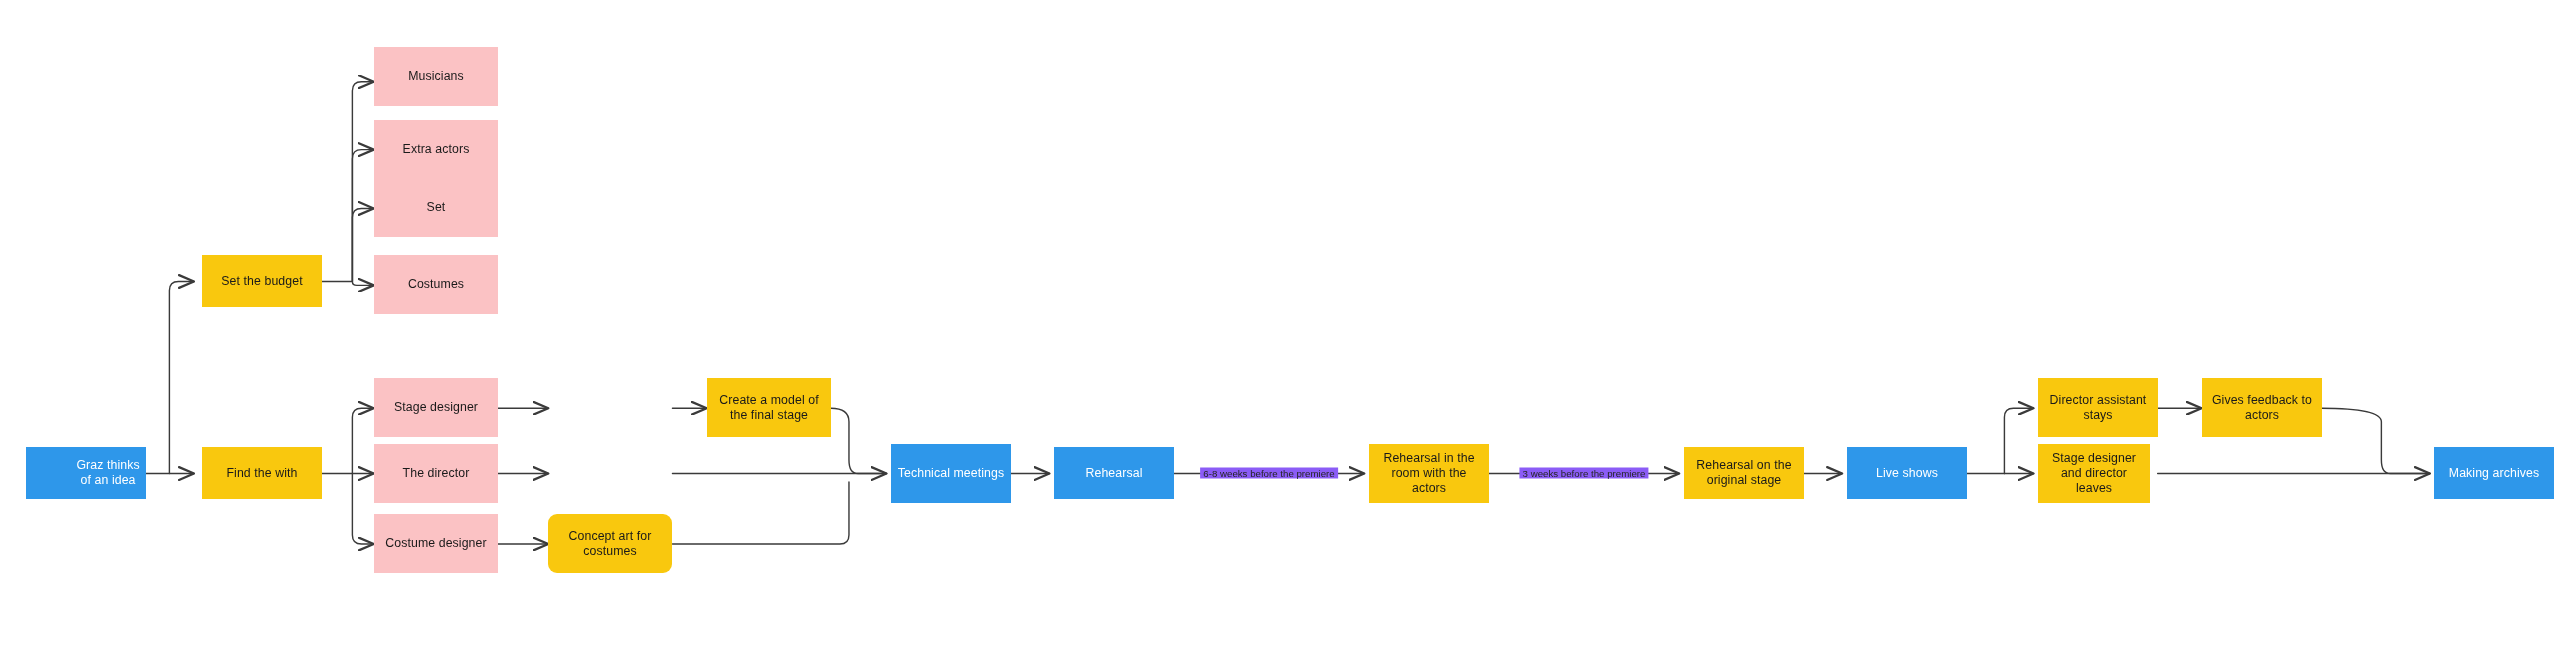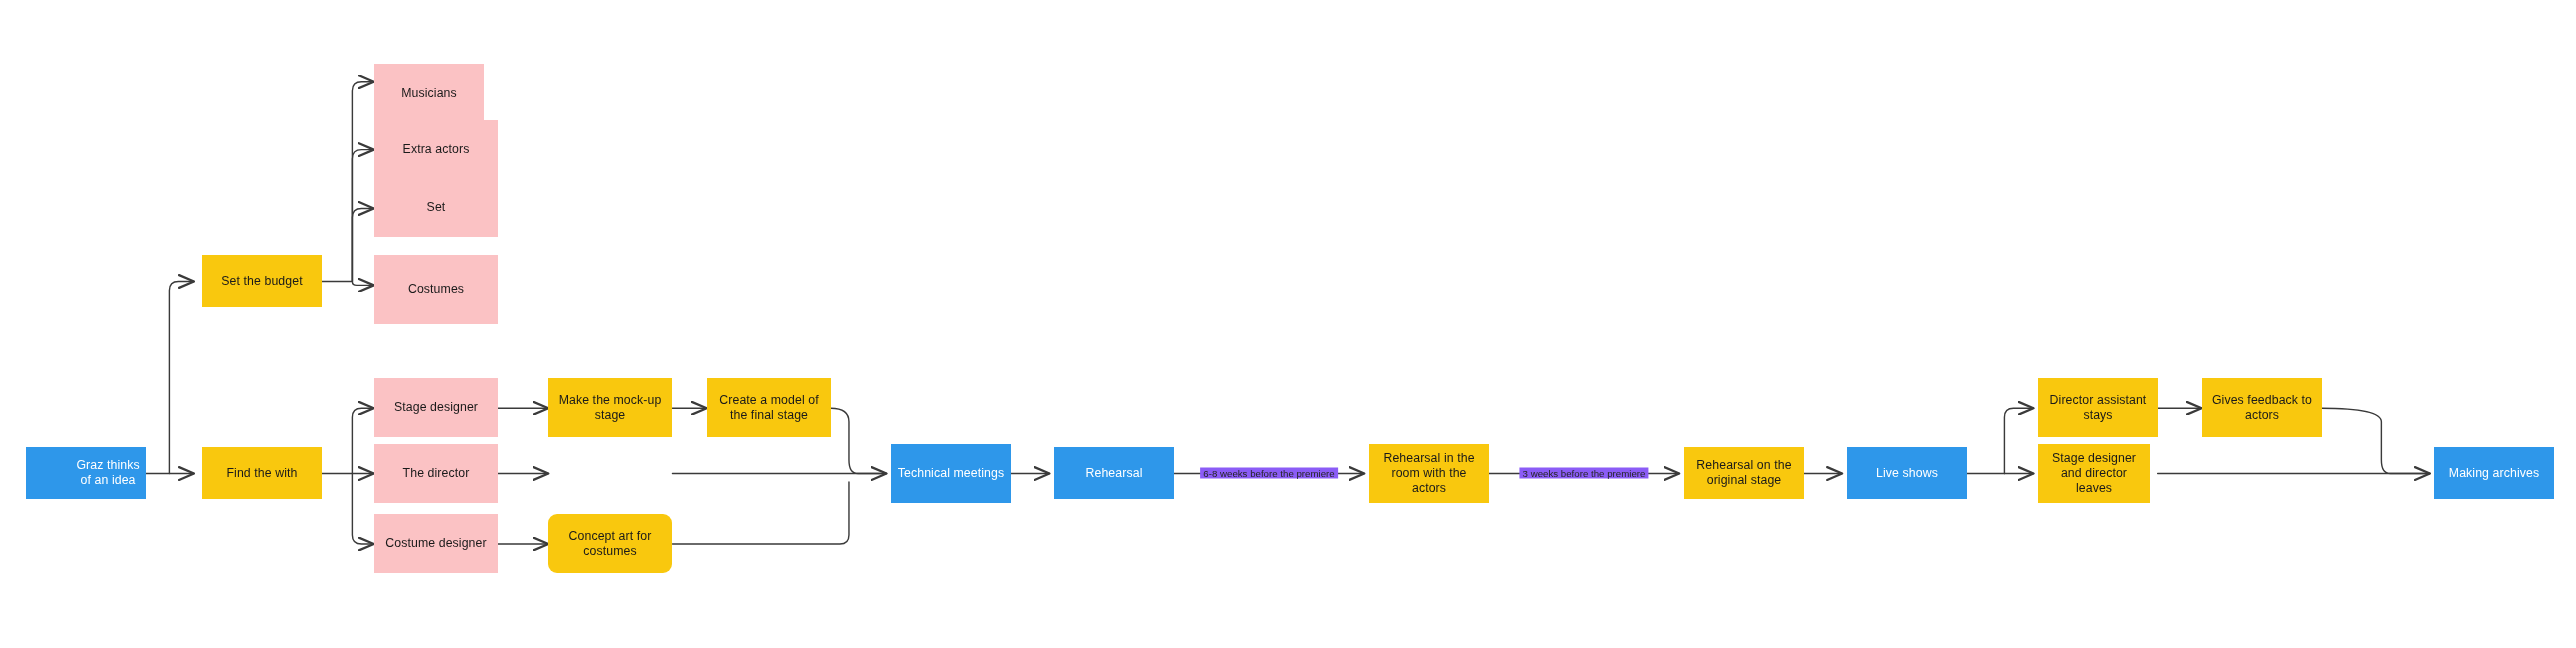--- a/index.html
+++ b/index.html
@@ -116,51 +116,48 @@
   </div>
 
   <div class="node yellow" style="left:202px; top:255px; width:120px; height:52px;">
     <span>Set the budget</span>
   </div>
 
   <div class="node yellow" style="left:202px; top:447px; width:120px; height:52px;">
     <span>Find the with</span>
   </div>
 
-  <div class="node pink" style="left:374px; top:64px; width:110px; height:59px;align-items:center;">
+  <div class="node pink" style="left:374px; top:47px; width:124px; height:59px;align-items:center;">
     <span>Musicians</span>
   </div>
 
   <div class="node pink" style="left:374px; top:120px; width:124px; height:59px;">
     <span>Extra actors</span>
   </div>
 
   <div class="node pink" style="left:374px; top:178px; width:124px; height:59px;">
     <span>Set</span>
   </div>
 
-  <div class="node pink" style="left:374px; top:255px; width:124px; height:69px;">
+  <div class="node pink" style="left:374px; top:255px; width:124px; height:59px;">
     <span>Costumes</span>
   </div>
 
   <div class="node pink" style="left:374px; top:378px; width:124px; height:59px;">
     <span>Stage designer</span>
   </div>
 
   <div class="node pink" style="left:374px; top:444px; width:124px; height:59px;">
     <span>The director</span>
   </div>
 
   <div class="node pink" style="left:374px; top:514px; width:124px; height:59px;">
     <span>Costume designer</span>
   </div>
 
-  <div class="node yellow" style="left:548px; top:378px; width:124px; height:59px;">
-    <span>Make the mock-up stage</span>
-  </div>
 
 
   <div class="node yellow" style="left:548px; top:514px; width:124px; height:59px;border-radius:9px;">
     <span>Concept art for costumes</span>
   </div>
 
   <div class="node blue" style="left:891px; top:444px; width:120px; height:59px;">
     <span>Technical meetings</span>
   </div>
 

